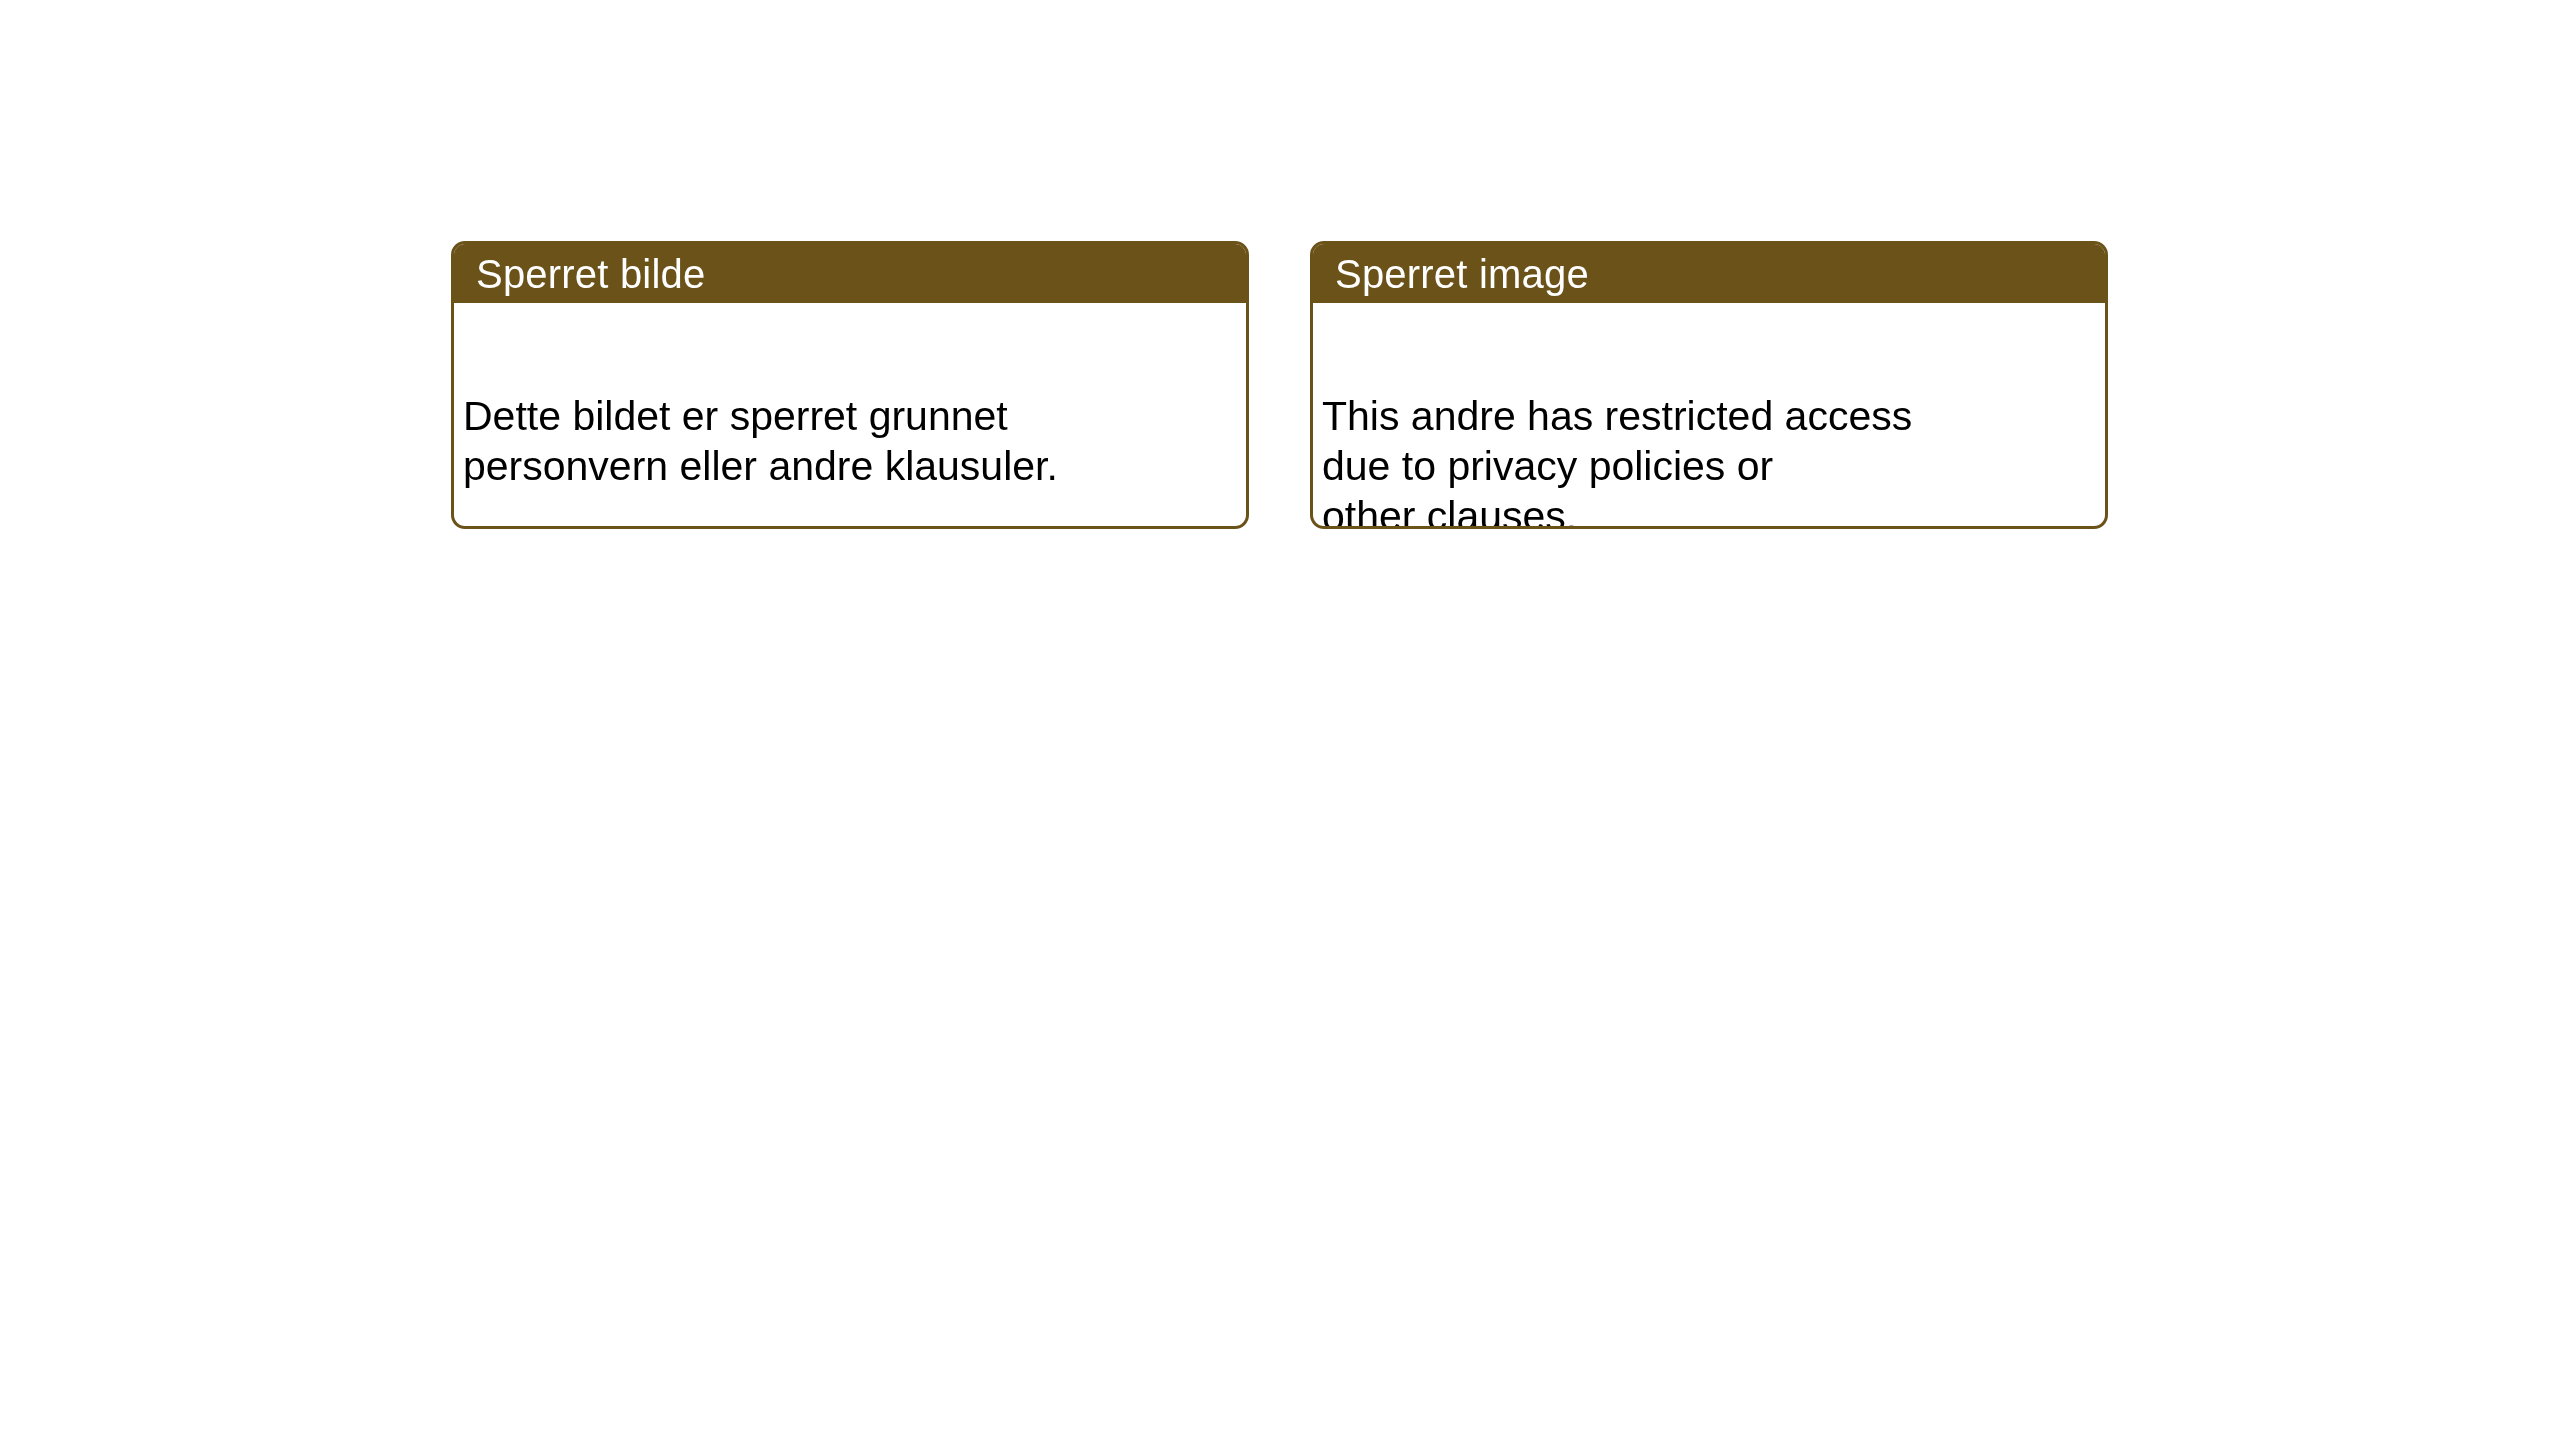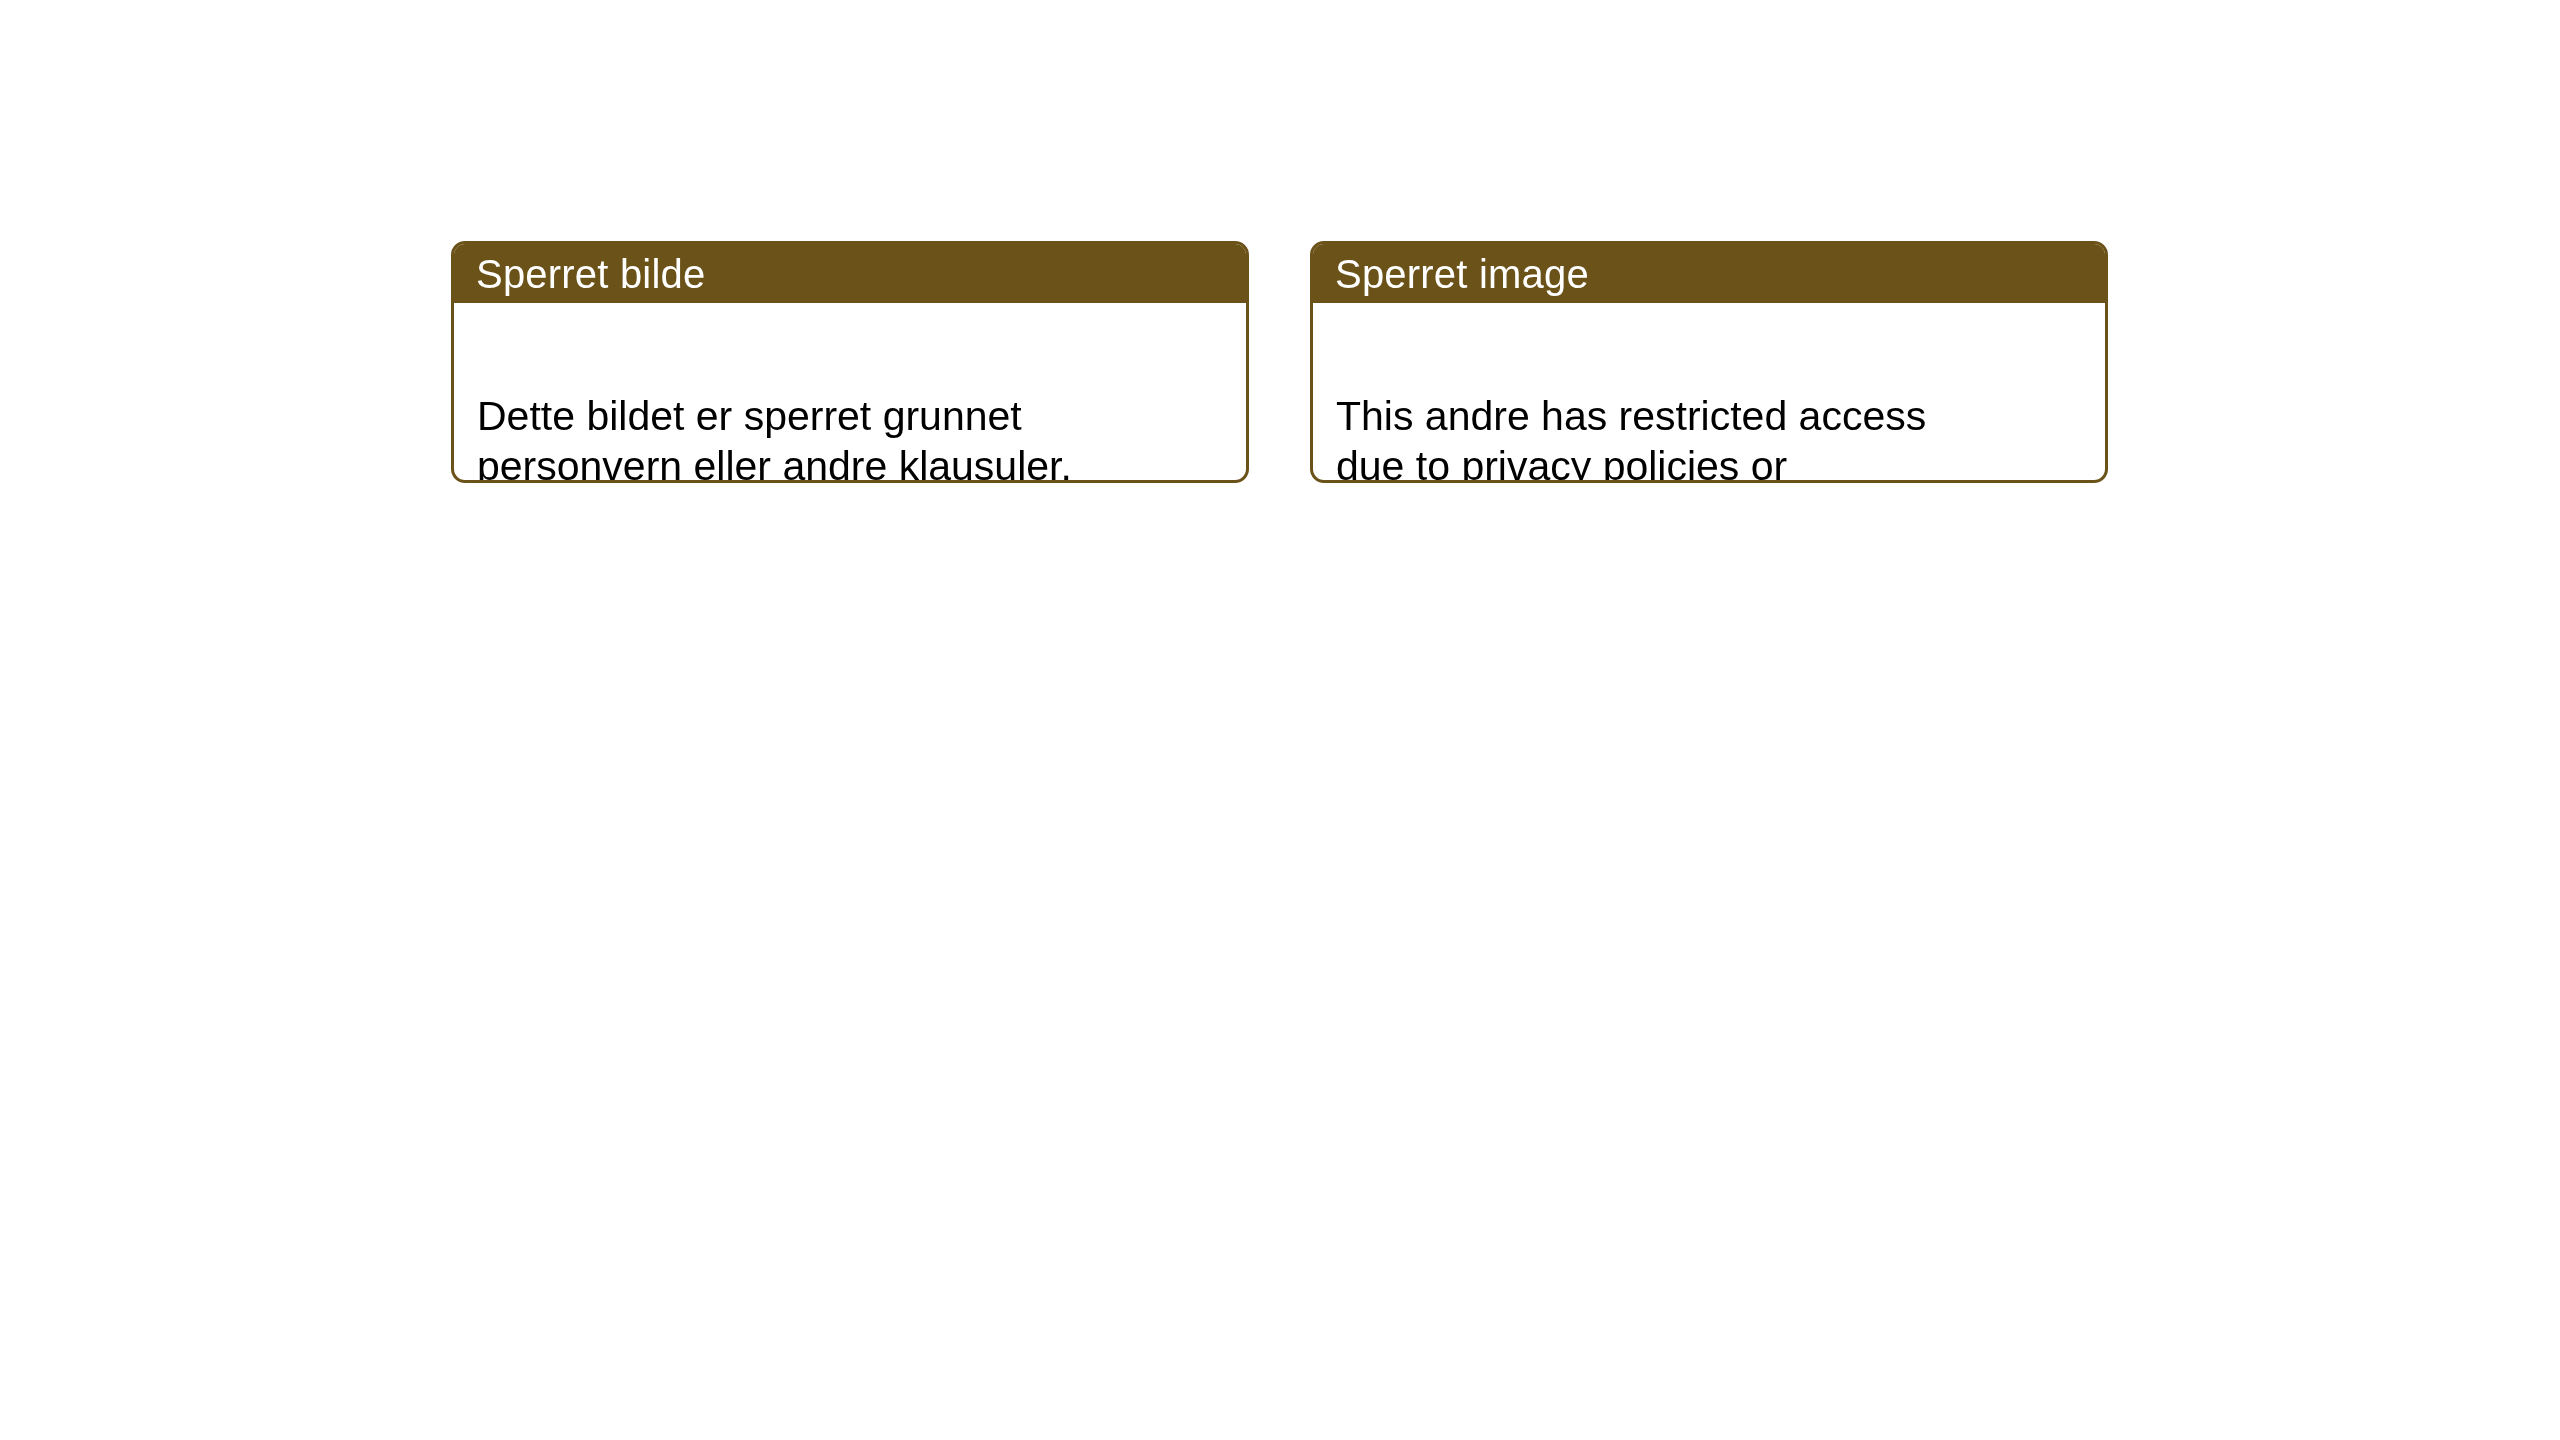--- a/index.html
+++ b/index.html
@@ -20,41 +20,41 @@
   }
   .stage {
     position: relative;
     width: 2560px;
     height: 1440px;
   }
   .card {
     position: absolute;
     top: 241px;
     width: 798px;
-    height: 242px;
+    height: 288px;
     background: var(--card-bg-color);
     border: 3px solid var(--border-color);
     border-radius: 14px;
     overflow: hidden;
   }
   .card.card-0 { left: 451px; }
   .card.card-1 { left: 1310px; }
   .card-header {
     height: 59px;
     background: var(--header-bg-color);
     color: var(--header-text-color);
     display: flex;
     align-items: center;
     padding-left: 22px;
     font-size: 40px;
     line-height: 1;
     letter-spacing: 0.2px;
   }
   .card-body {
-    padding: 38px 26px 0 23px;
+    padding: 38px 26px 0 9px;
     color: var(--body-text-color);
     font-size: 41px;
     line-height: 50px;
     white-space: pre-line;
   }
 </style>
 </head>
 <body>
 
 <div class="stage">

